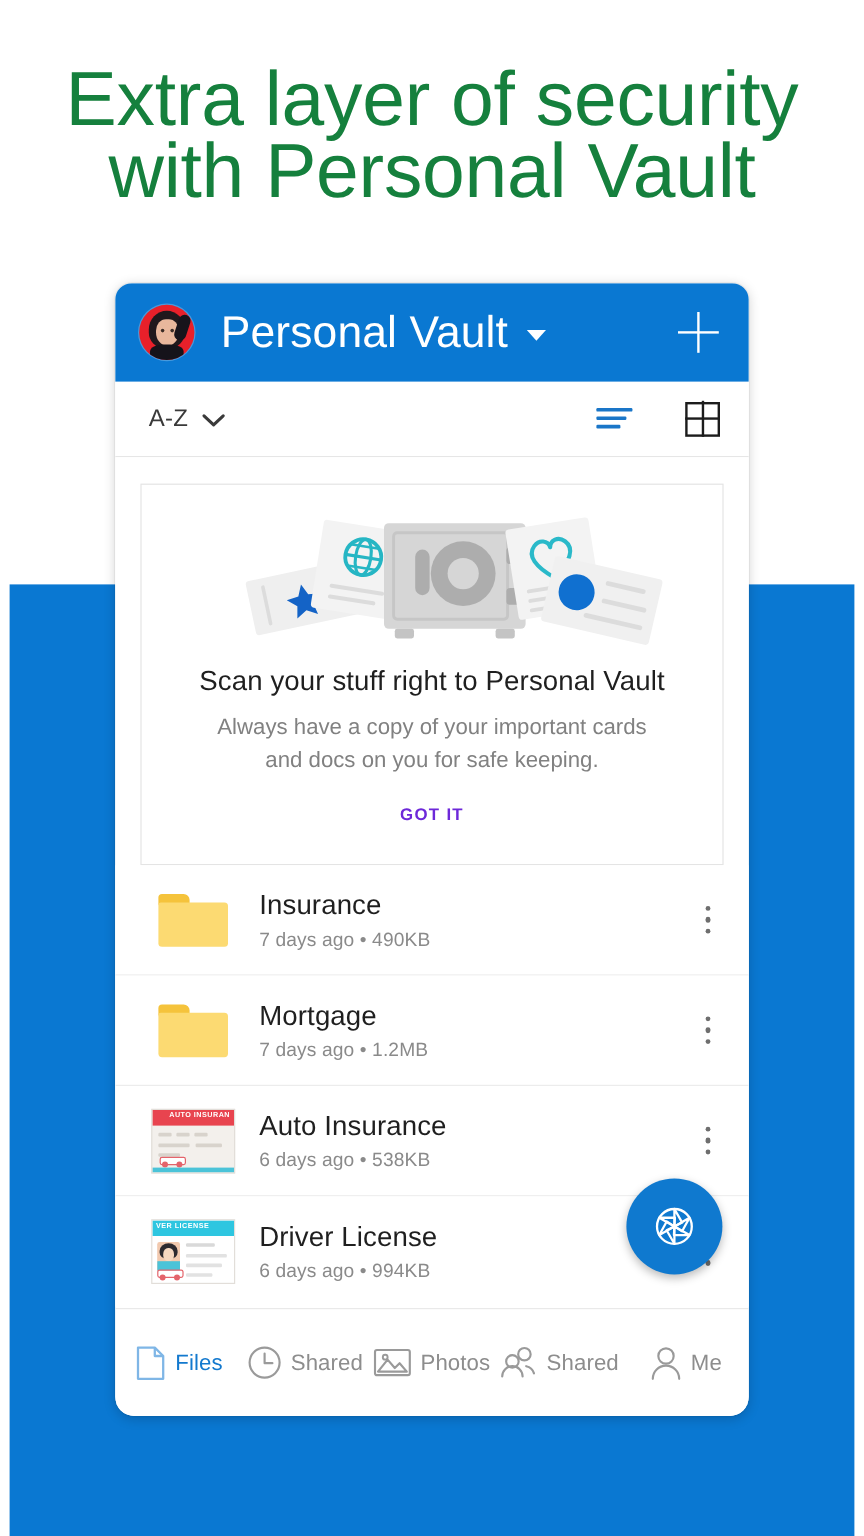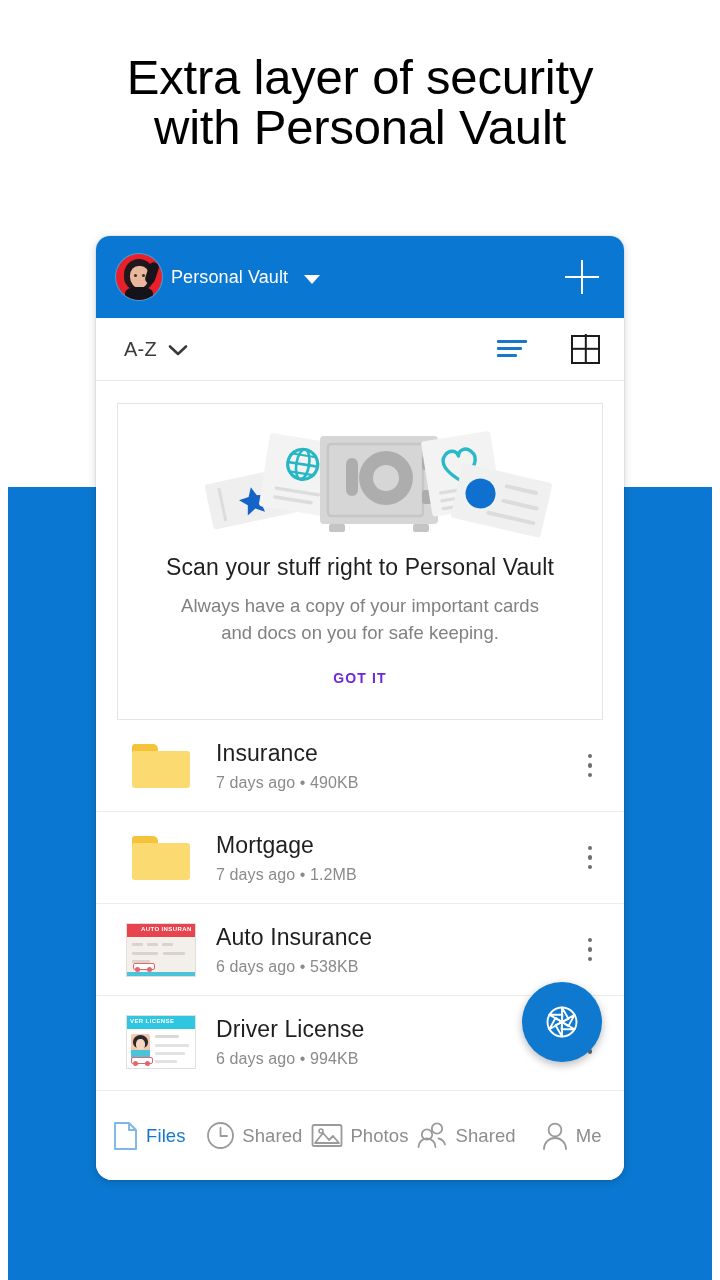--- a/index.html
+++ b/index.html
@@ -31,23 +31,23 @@
     background: #0a78d2;
   }
 
   
   .headline {
     position: absolute;
     left: 0;
     right: 0;
     top: 52px;
     text-align: center;
-    color: #000000;
-    font-size: 49px;
-    line-height: 50px;
+    color: #15803d;
+    font-size: 64px;
+    line-height: 60px;
     font-weight: 400;
     letter-spacing: -0.2px;
     white-space: pre-line;
   }
 
   
   .phone {
     position: absolute;
     left: 96px;
     top: 236px;
@@ -115,23 +115,23 @@
     position: absolute;
     right: 5px; top: 8px;
     width: 10px; height: 22px;
     background: #18141b;
     border-radius: 6px;
     transform: rotate(18deg);
   }
 
   .appbar-title {
     color: #ffffff;
-    font-size: 18px;
+    font-size: 37px;
     font-weight: 400;
-    margin-left: 9px;
+    margin-left: 22px;
     letter-spacing: 0.1px;
   }
   .caret-down {
     width: 0; height: 0;
     border-left: 8px solid transparent;
     border-right: 8px solid transparent;
     border-top: 9px solid #ffffff;
     margin-left: 16px;
     margin-top: 5px;
   }

